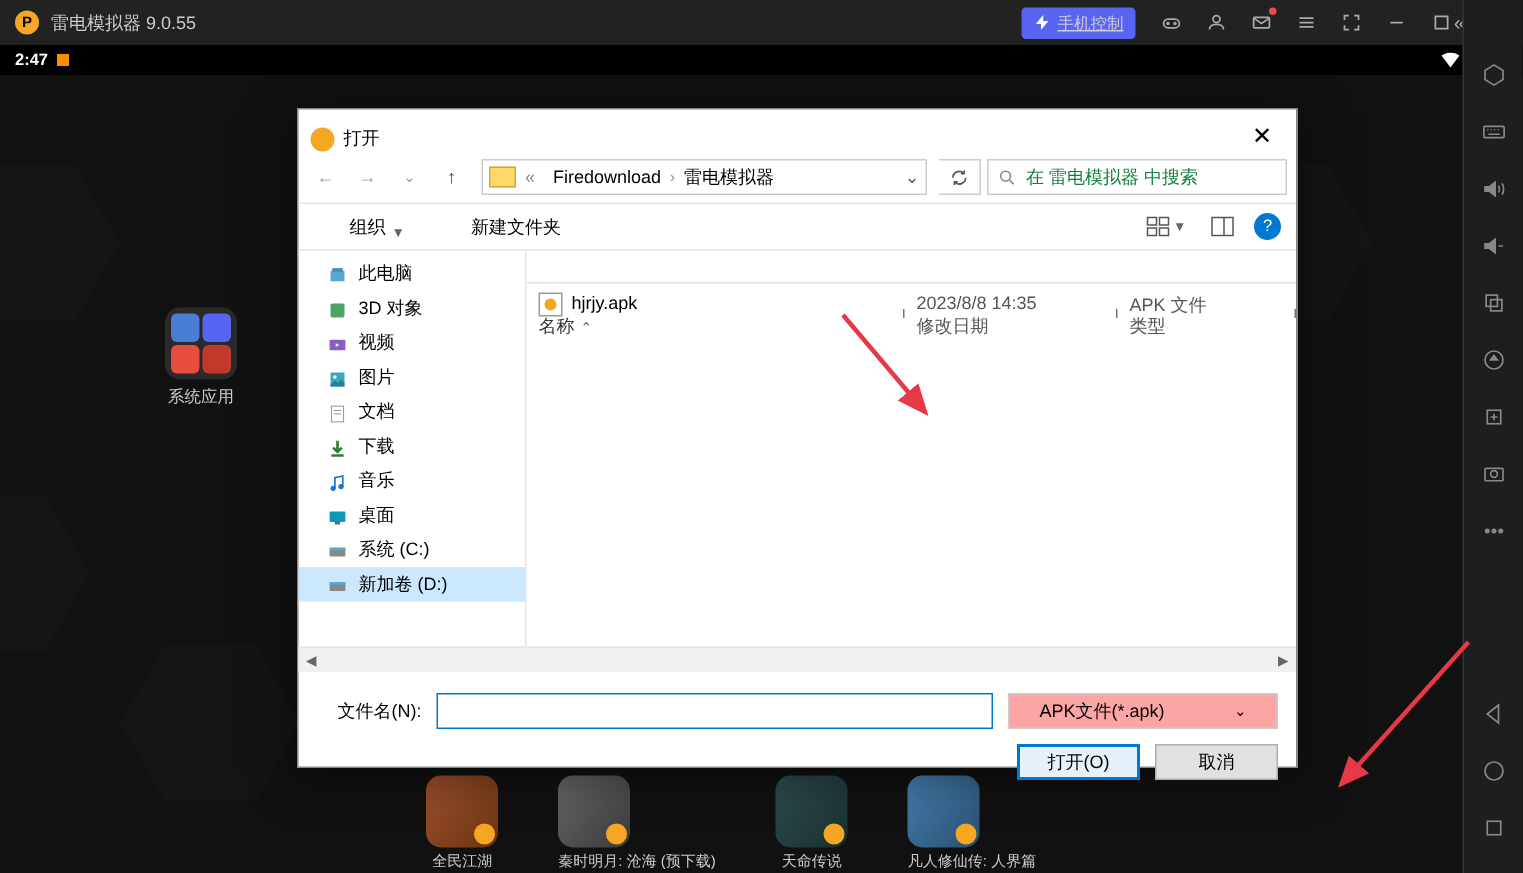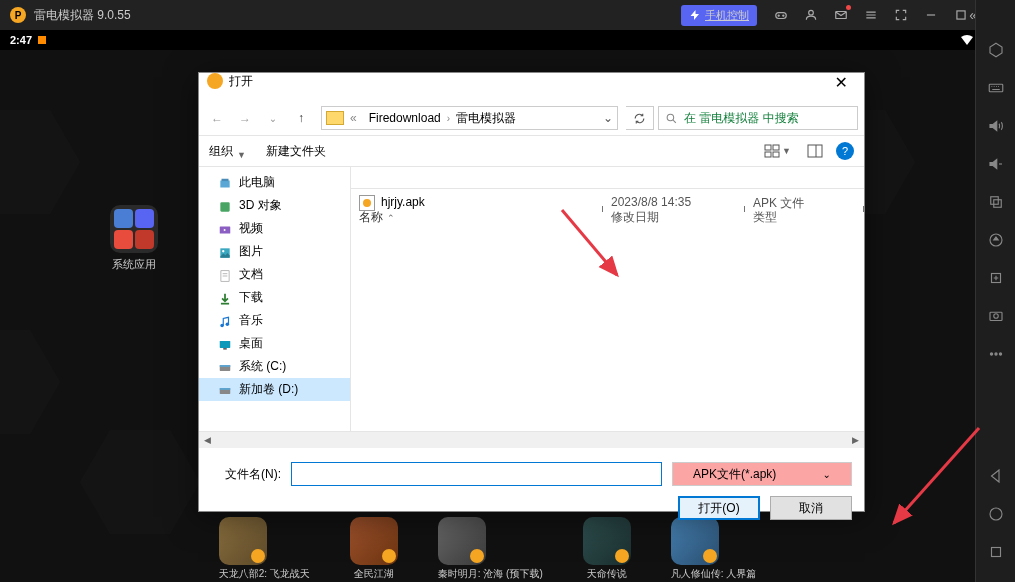--- a/index.html
+++ b/index.html
@@ -39,36 +39,36 @@
 .dock-item .label { color: #ccc; font-size: 10px; margin-top: 2px; white-space: nowrap; }
 
 
 .sidebar { position: absolute; right: 0; top: 0; width: 40px; height: 582px; background: #1e1e1e; border-left: 1px solid #333; display: flex; flex-direction: column; align-items: center; padding-top: 40px; gap: 18px; }
 .sidebar .sb-icon { width: 20px; height: 20px; display: flex; align-items: center; justify-content: center; cursor: pointer; }
 .sidebar .sb-icon svg { width: 18px; height: 18px; stroke: #888; fill: none; stroke-width: 1.5; }
 .sidebar .bottom { margin-top: auto; margin-bottom: 20px; display: flex; flex-direction: column; gap: 18px; align-items: center; }
 
 
 .dialog { position: absolute; left: 198px; top: 72px; width: 667px; height: 440px; background: #fff; border: 1px solid #888; box-shadow: 0 5px 30px rgba(0,0,0,0.5); font-size: 12px; color: #000; }
-.dlg-title { height: 28px; display: flex; align-items: flex-start; padding: 0 8px; }
+.dlg-title { height: 28px; display: flex; align-items: flex-end; padding: 0 8px; }
 .dlg-title .ico { width: 16px; height: 16px; background: #f5a623; border-radius: 50%; margin-right: 6px; }
 .dlg-title .close { margin-left: auto; font-size: 16px; cursor: pointer; padding: 0 8px; }
 
 .dlg-nav { height: 34px; display: flex; align-items: center; padding: 0 6px; gap: 4px; }
 .nav-btn { width: 24px; height: 24px; display: flex; align-items: center; justify-content: center; color: #999; cursor: pointer; }
 .nav-btn.active { color: #333; }
 .breadcrumb { flex: 1; height: 24px; border: 1px solid #ccc; display: flex; align-items: center; padding: 0 4px; background: #fff; margin: 0 4px; }
 .breadcrumb .folder-ico { width: 18px; height: 14px; background: #ffd86b; border: 1px solid #d4a933; margin-right: 6px; }
 .breadcrumb .sep { color: #888; margin: 0 6px; font-size: 10px; }
 .breadcrumb .dd { margin-left: auto; color: #555; }
 .refresh { width: 28px; height: 24px; border: 1px solid #ccc; border-left: none; display: flex; align-items: center; justify-content: center; }
 .searchbox { width: 200px; height: 24px; border: 1px solid #ccc; display: flex; align-items: center; padding: 0 6px; gap: 6px; color: #15803d; }
 
 .dlg-toolbar { height: 32px; border-top: 1px solid #e5e5e5; border-bottom: 1px solid #e5e5e5; display: flex; align-items: center; padding: 0 10px; gap: 20px; }
-.dlg-toolbar .tb { cursor: pointer; display: flex; align-items: flex-end; gap: 4px; }
+.dlg-toolbar .tb { cursor: pointer; display: flex; align-items: flex-end; gap: 4px; margin-left: 24px; }
 .dlg-toolbar .right { margin-left: auto; display: flex; gap: 10px; align-items: center; }
 .view-btn { display: flex; align-items: center; gap: 2px; padding: 2px; border: 1px solid transparent; }
 .help-ico { width: 18px; height: 18px; background: #0078d4; color: #fff; border-radius: 50%; display: flex; align-items: center; justify-content: center; font-size: 11px; }
 
 .dlg-body { display: flex; height: 264px; }
 .tree { width: 152px; border-right: 1px solid #e5e5e5; overflow: auto; padding: 4px 0; }
 .tree-item { display: flex; align-items: flex-end; gap: 6px; padding: 3px 8px 3px 18px; cursor: pointer; }
 .tree-item.sel { background: #cce8ff; }
 .tree-item .tico { width: 16px; height: 14px; flex-shrink: 0; }
 .filelist { flex: 1; position: relative; }
@@ -193,24 +193,20 @@
     <div class="folder">
       <div style="background:#4a7dd4"></div>
         <div style="background:#5865f2"></div>
       <div style="background:#e74c3c"></div>
         <div style="background:#c0392b"></div>
     </div>
     <div class="label">系统应用</div>
   </div>
   <div class="dock">
     <div class="dock-item">
-        <div class="thumb" style="background:linear-gradient(135deg,#8b6f3e,#5d4a2a)"></div>
-        <div class="label">天龙八部2: 飞龙战天</div>
-      </div>
-    <div class="dock-item">
         <div class="thumb" style="background:linear-gradient(135deg,#a0522d,#6b3410)"></div>
         <div class="label">全民江湖</div>
       </div>
     <div class="dock-item">
         <div class="thumb" style="background:linear-gradient(135deg,#696969,#3a3a3a)"></div>
         <div class="label">秦时明月: 沧海 (预下载)</div>
       </div>
     <div class="dock-item">
         <div class="thumb" style="background:linear-gradient(135deg,#2f4f4f,#1a2e2e)"></div>
         <div class="label">天命传说</div>

